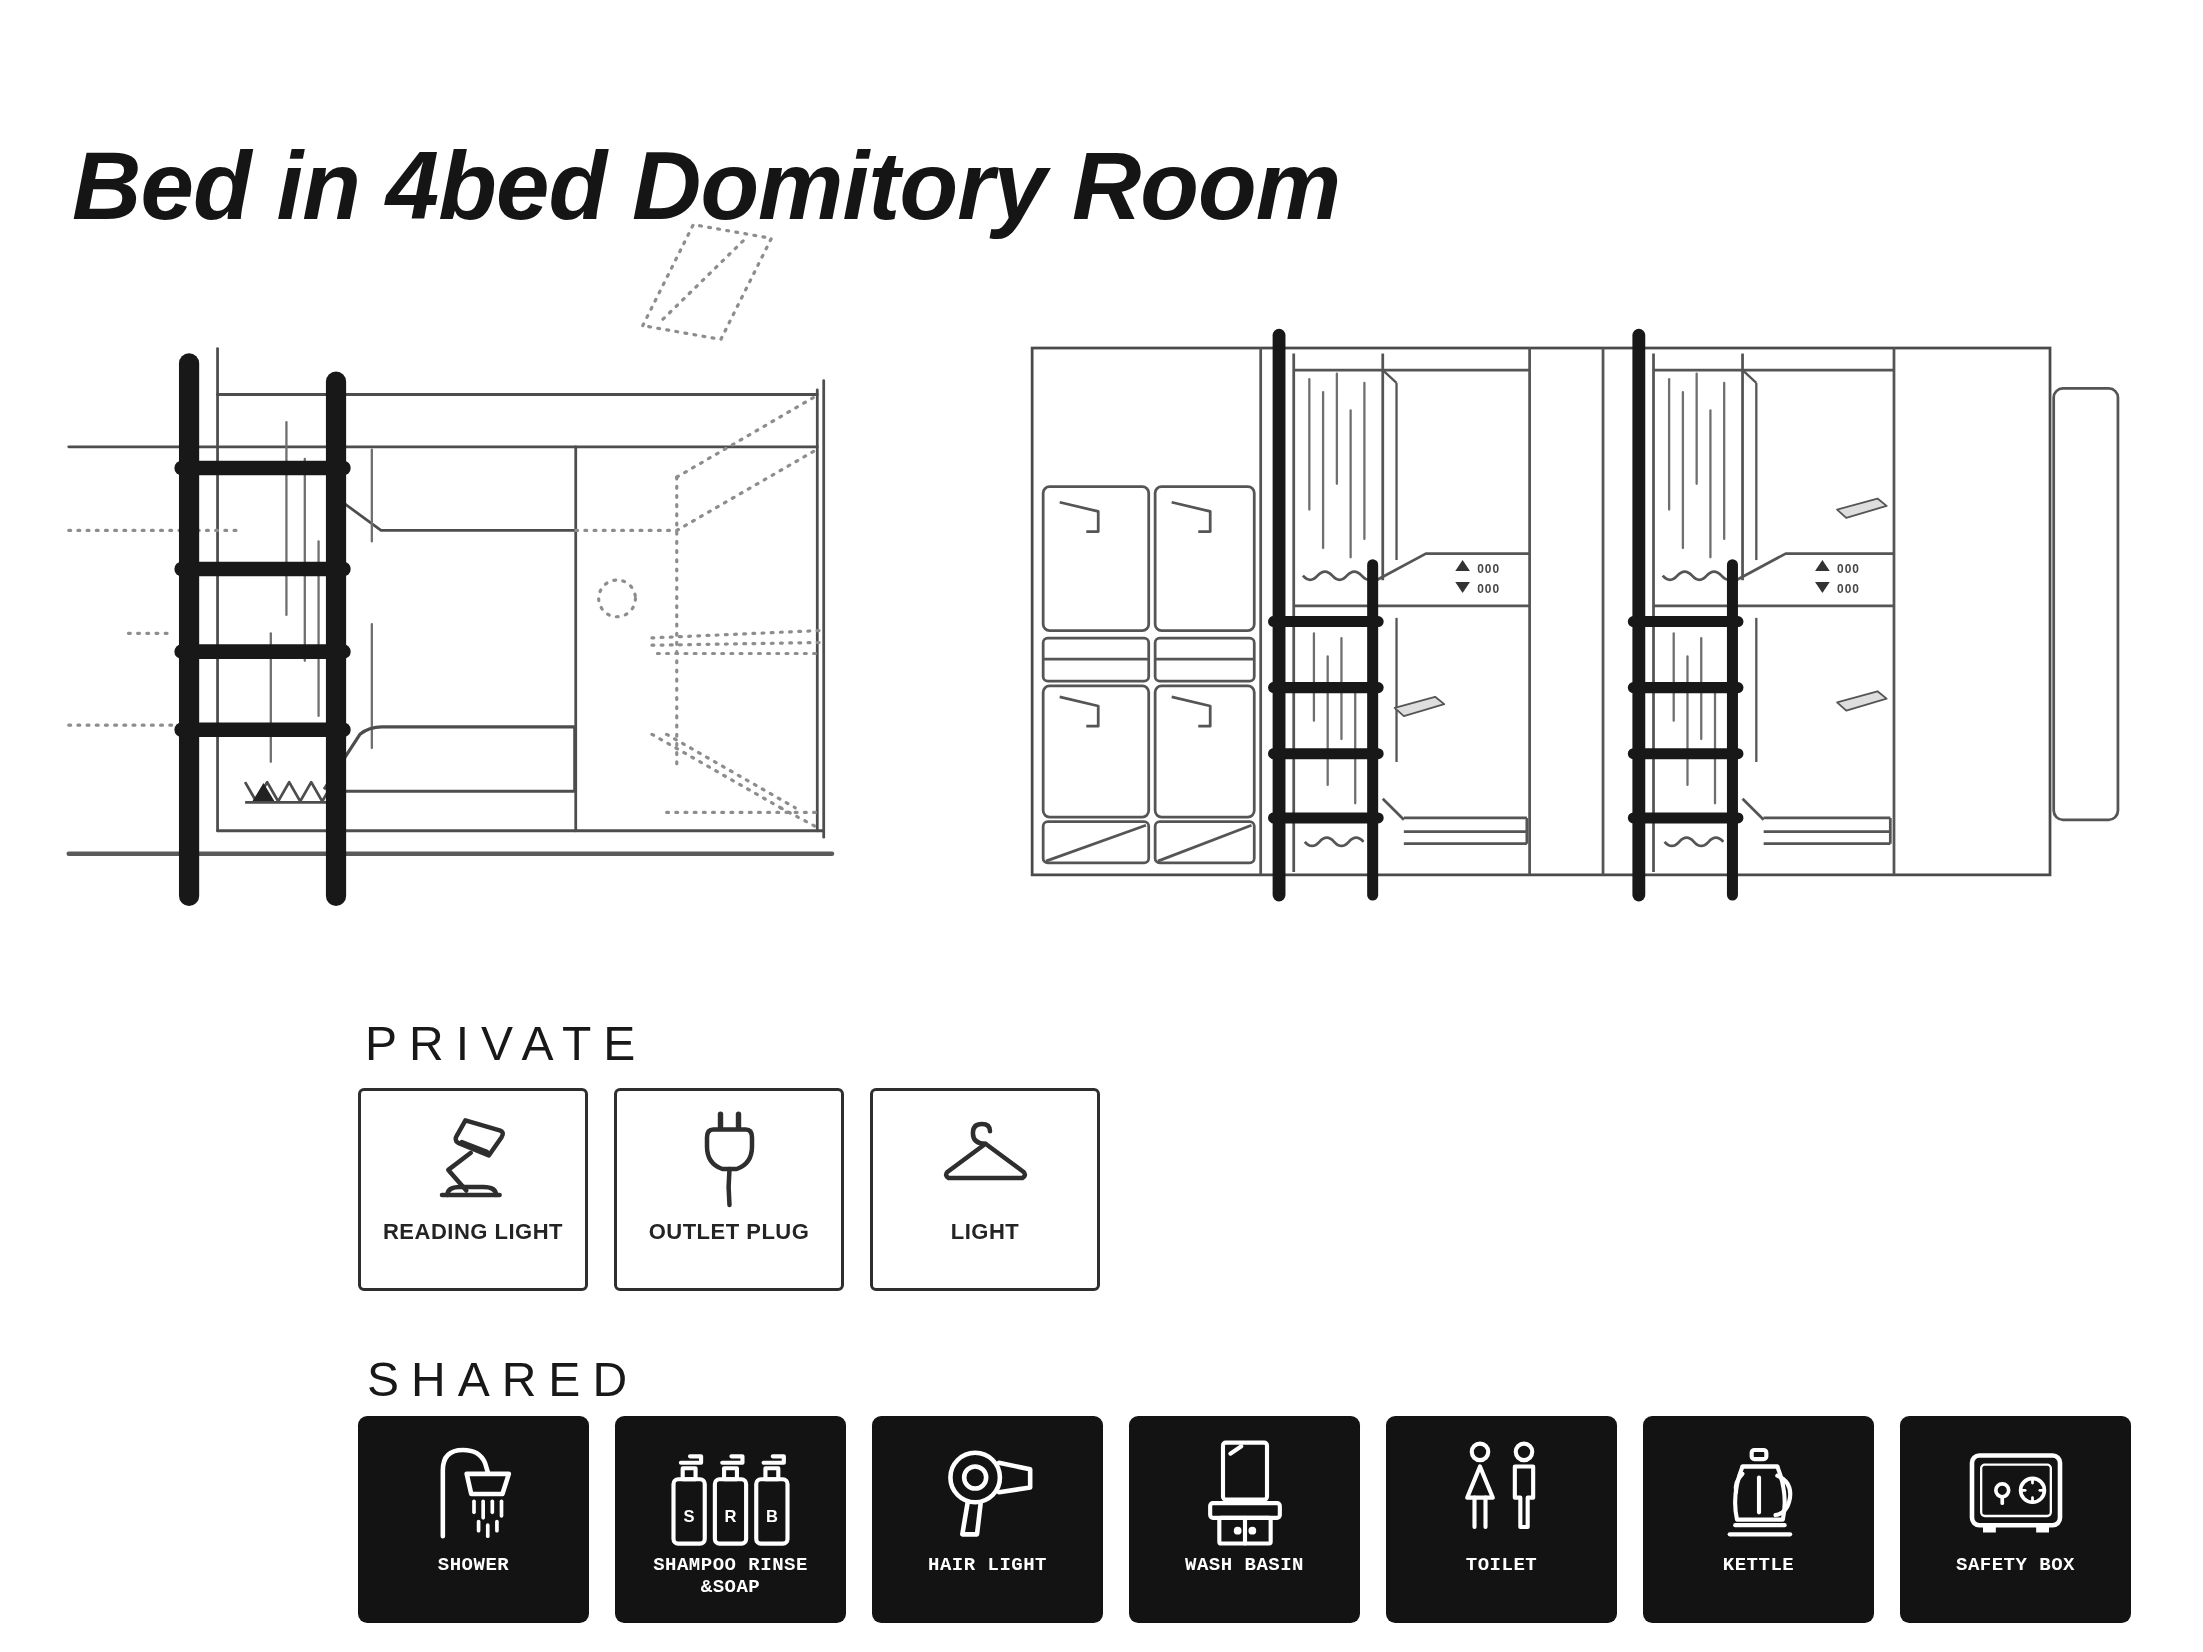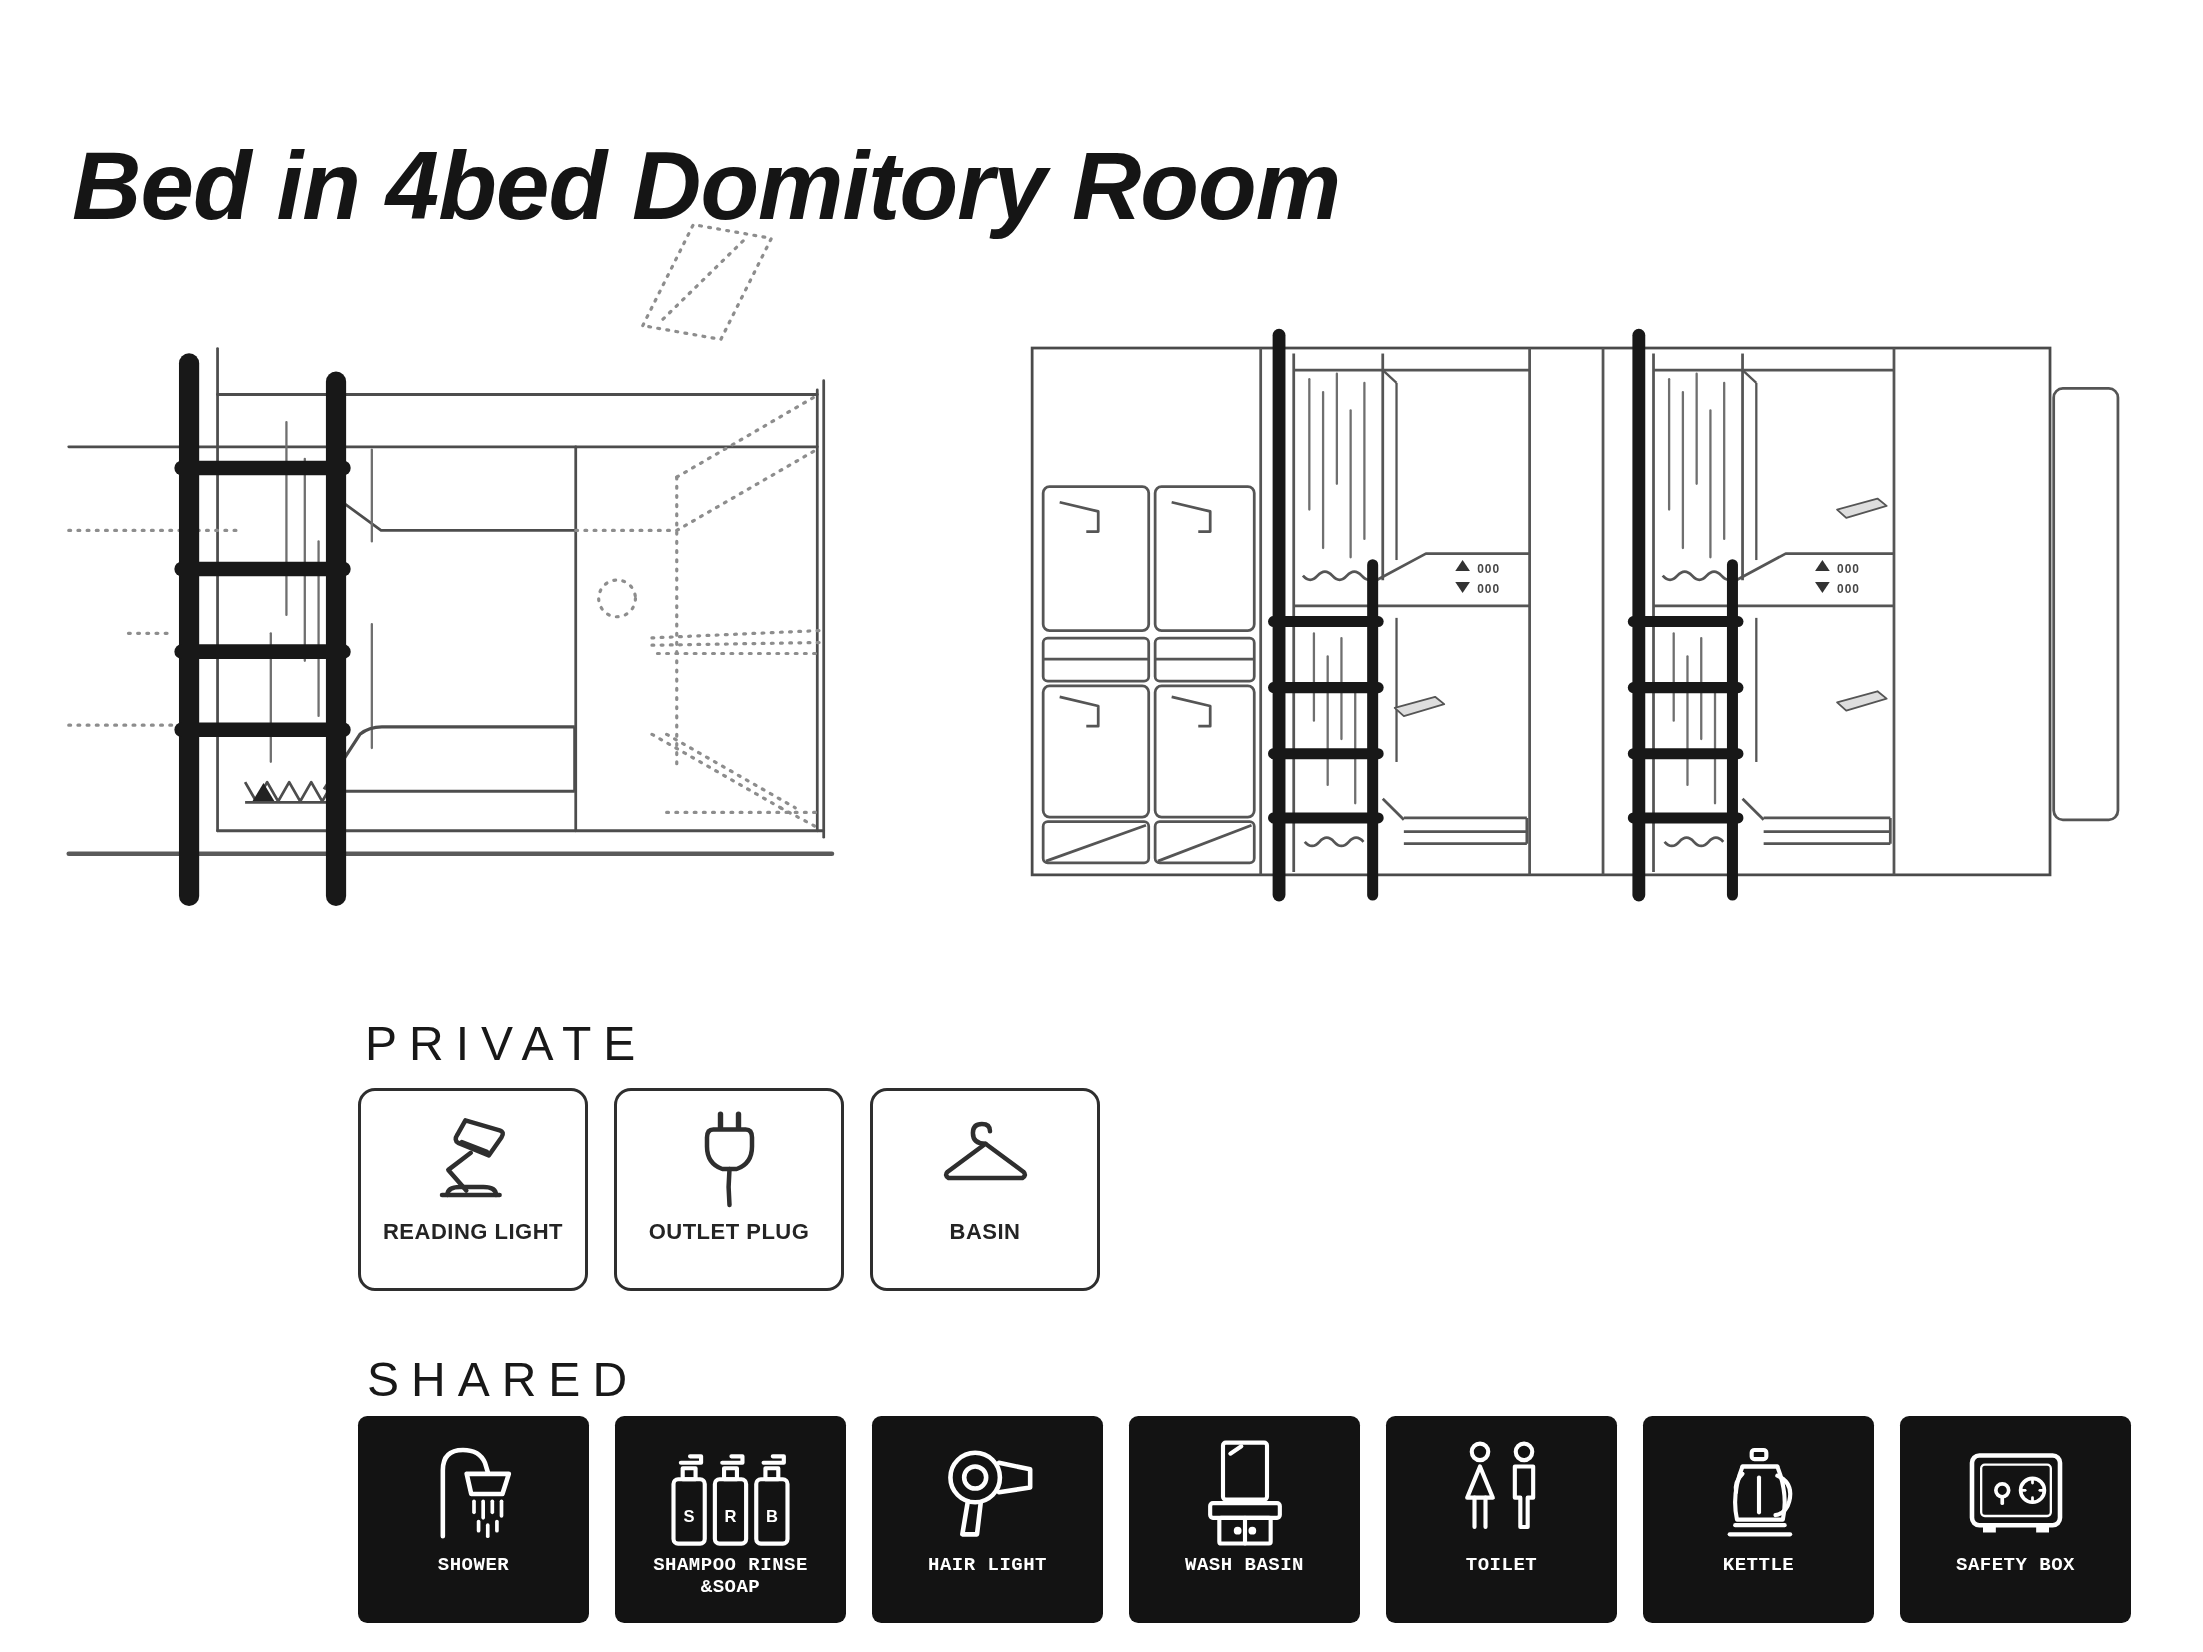--- a/index.html
+++ b/index.html
@@ -7,21 +7,21 @@
         font-family:"Liberation Sans",sans-serif;color:#1c1c1c;}
   #title{position:absolute;left:72px;top:88px;font-size:96px;font-weight:700;font-style:italic;
          letter-spacing:-0.9px;color:#151515;white-space:nowrap;margin-top:43px;}
   .drawing{position:absolute;}
   .section-heading{position:absolute;font-size:48px;font-weight:400;letter-spacing:12px;color:#181818;}
   #private-heading{left:365px;top:1016px;}
   #shared-heading{left:367px;top:1352px;}
   .amenity-row{position:absolute;display:flex;gap:26px;}
   #private-row{left:358px;top:1088px;}
   #shared-row{left:358px;top:1416px;}
-  .private-box{width:224px;height:197px;background:#ffffff;border:3.7px solid #2e2e2e;border-radius:17px;
+  .private-box{width:224px;height:197px;background:#ffffff;border:3.7px solid #2e2e2e;border-radius:6px;
                display:flex;flex-direction:column;align-items:center;justify-content:flex-start;}
   .private-box .icn{margin-top:14.7px;height:108px;display:flex;align-items:center;}
   .private-label{margin-top:5.5px;font-size:22px;font-weight:700;letter-spacing:0.5px;color:#242424;text-align:center;}
   .shared-tile{width:231px;height:207px;background:#131313;border-radius:9.2px;
                display:flex;flex-direction:column;align-items:center;justify-content:flex-start;}
   .shared-tile .icn{margin-top:18.4px;height:119px;display:flex;align-items:center;}
   .tile-label{margin-top:1.8px;font-size:19px;font-weight:700;letter-spacing:0.5px;color:#ffffff;
               text-align:center;white-space:pre-line;line-height:1.15;font-family:Liberation Mono, monospace;}
   svg text{font-family:"Liberation Sans",sans-serif;font-weight:700;}
   .plate-num{font-size:13px;fill:#474747;letter-spacing:1px;font-weight:700;}
@@ -241,21 +241,21 @@
       <div class="private-label">OUTLET PLUG</div>
     </div>
 
     <div class="private-box">
       <span class="icn">
         <svg width="103" height="108" viewBox="0 0 110 120" fill="none" stroke="#2e2e2e" stroke-width="5" stroke-linecap="round" stroke-linejoin="round">
           <path d="M55,42 Q41,42 41,30 Q41,20 51,20 Q60,20 60,28"></path>
           <path d="M55,42 L97,73 Q101,77 96,80 H14 Q9,77 13,73 Z"></path>
         </svg>
       </span>
-      <div class="private-label">BASIN</div>
+      <div class="private-label">LIGHT</div>
     </div>
   </div>
 
   <div id="shared-heading" class="section-heading">SHARED</div>
 
   <div id="shared-row" class="amenity-row">
 
     <div class="shared-tile">
       <span class="icn">
         <svg width="110" height="114" viewBox="0 0 120 124" fill="none" stroke="#ffffff" stroke-width="5" stroke-linecap="round" stroke-linejoin="round">

